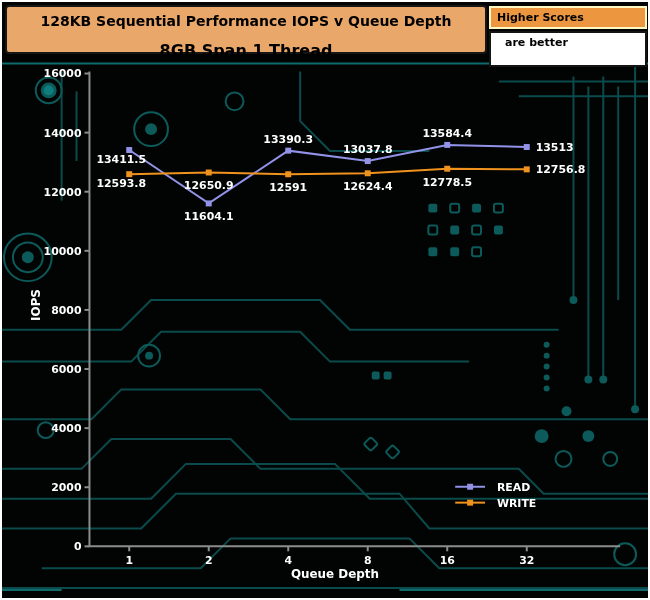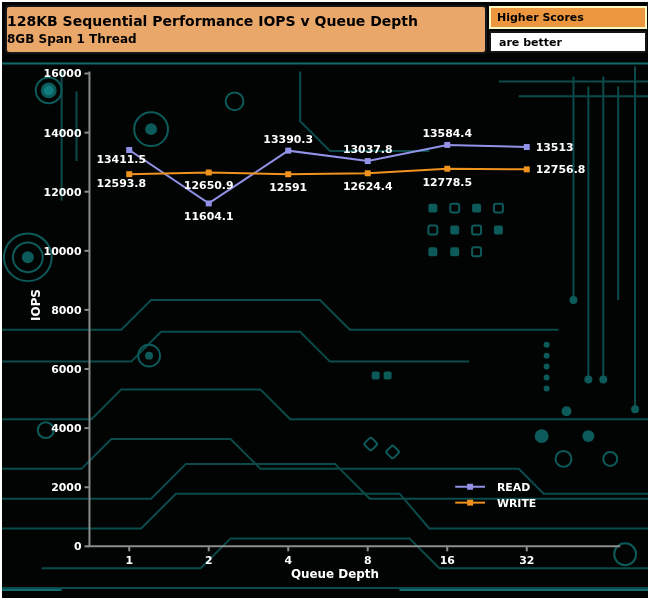--- a/index.html
+++ b/index.html
@@ -8,33 +8,33 @@
     position:relative; width:650px; height:600px;
     background:#020404; border:2px solid #ffffff; overflow:hidden;
     font-family:"DejaVu Sans", sans-serif;
   }
   svg.layer { position:absolute; left:0; top:0; width:100%; height:100%; }
   .bg { z-index:1; }
   .chart { z-index:2; }
   .banner {
     position:absolute; left:3px; top:3px; width:482px; height:49px;
     background:#eaa76a; border:2px solid #161616; border-radius:4px;
-    color:#000; text-align:left; z-index:3;
+    color:#000; text-align:center; z-index:3;
   }
   .banner-title { font-size:14px; font-weight:bold; margin-top:6px; }
-  .banner-subtitle { font-size:12px; font-weight:bold; margin-top:3px; }
+  .banner-subtitle { font-size:16px; font-weight:bold; margin-top:12px; }
   .callout-top {
     position:absolute; left:487px; top:4px; right:1px; height:23px;
     background:#ec9740; border:2px solid #fef9c3; color:#000;
     font-weight:bold; font-size:11px; line-height:19px; padding-left:6px; z-index:3;
   }
   .callout-bottom {
-    position:absolute; left:487px; top:29px; right:1px; height:22px;
+    position:absolute; left:487px; top:29px; right:1px; height:36px;
     background:#ffffff; border:2px solid #141414; color:#000;
-    font-weight:bold; font-size:11px; line-height:19px; padding-left:8px; z-index:3;
+    font-weight:bold; font-size:11px; line-height:19px; padding-left:14px; z-index:3;
   }
   svg text { font-family:"DejaVu Sans", sans-serif; font-weight:bold; fill:#ffffff; }
   .tick   { font-size:11px; }
   .dlabel { font-size:11px; }
   .axis-title { font-size:12px; }
   .legend-text { font-size:11px; }
 </style>
 </head>
 <body>
 

